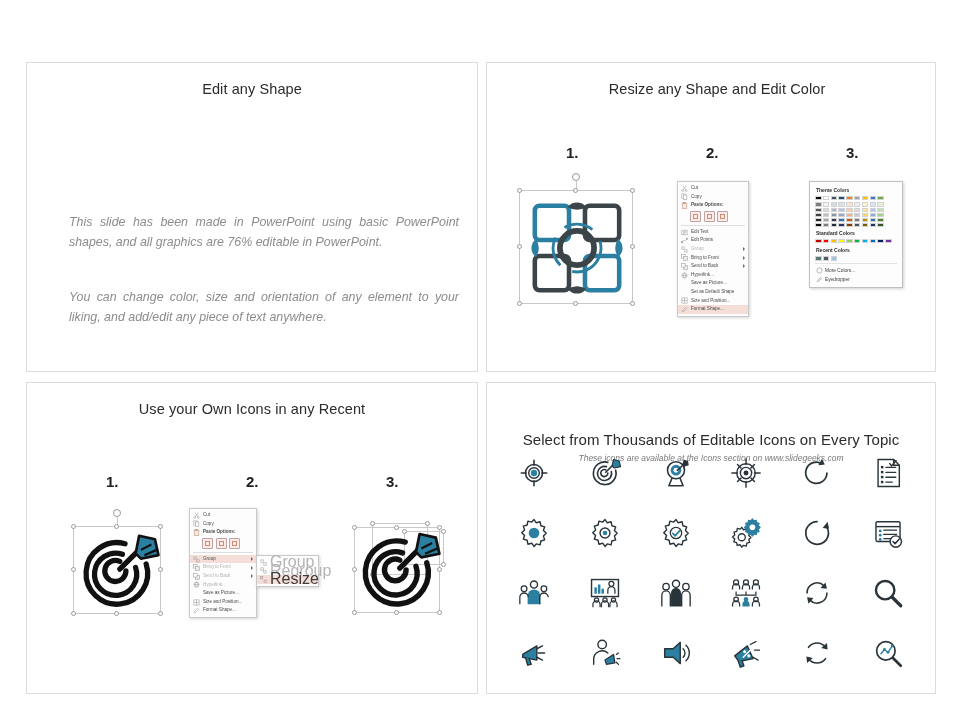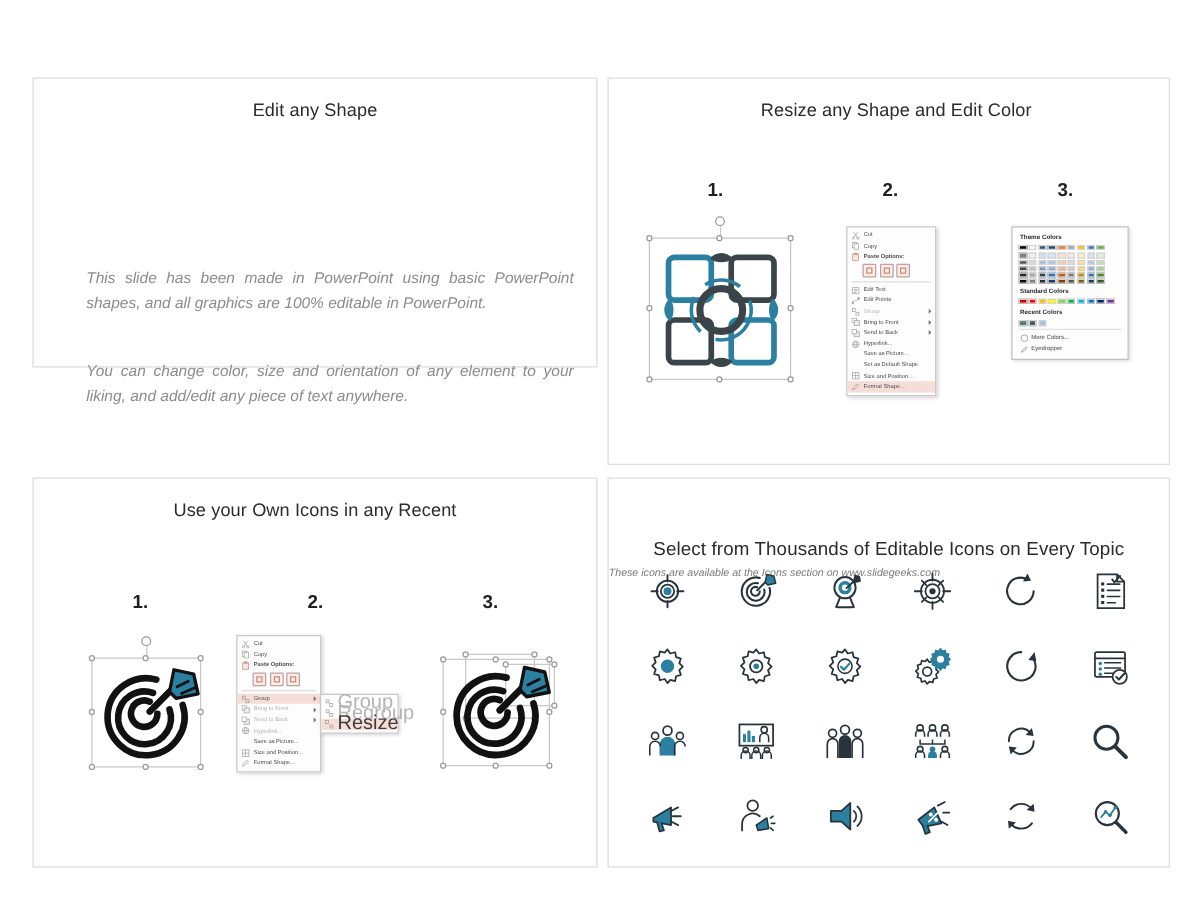--- a/index.html
+++ b/index.html
@@ -11,32 +11,32 @@
   .slide{position:relative;width:960px;height:720px;}
 
   .slide-title{
     position:absolute;left:0;top:14px;width:960px;text-align:center;
     font-size:26px;font-weight:400;color:#1f1f1f;letter-spacing:.2px;
   }
 
   .panel{
     position:absolute;border:1px solid #dcdcdc;background:#fff;box-sizing:border-box;
   }
-  #panel-tl{left:26px;top:62px;width:452px;height:232px;}
+  #panel-tl{left:26px;top:62px;width:452px;height:310px;}
   #panel-tr{left:486px;top:62px;width:450px;height:310px;padding-left:12px;}
   #panel-bl{left:26px;top:382px;width:452px;height:312px;}
   #panel-br{left:486px;top:382px;width:450px;height:312px;}
 
   .panel-title{
     text-align:center;font-size:14.5px;color:#2b2b2b;font-weight:400;
     margin-top:18px;letter-spacing:.1px;
   }
   .panel-title.big{font-size:15px;margin-top:48px;}
   .panel-sub{
-    font-size:8.5px;color:#7a7a7a;font-style:italic;margin-top:5px;
+    text-align:center;font-size:8.5px;color:#7a7a7a;font-style:italic;margin-top:5px;
   }
 
   .body-text{
     position:absolute;left:42px;right:18px;
     font-size:12.4px;line-height:1.6;color:#8c8c8c;font-style:italic;
     text-align:justify;
   }
   #tl-para1{top:150px;}
   #tl-para2{top:225px;}
 
@@ -125,21 +125,21 @@
   .icon-cell svg{display:block;}
 </style>
 </head>
 <body>
 
 <div class="slide">
 
 
   <div class="panel" id="panel-tl">
     <div class="panel-title">Edit any Shape</div>
-    <div class="body-text" id="tl-para1">This slide has been made in PowerPoint using basic PowerPoint shapes, and all graphics are 100% editable in PowerPoint.</div>
+    <div class="body-text" id="tl-para1">This slide has been made in PowerPoint using basic PowerPoint shapes, and all graphics are 76% editable in PowerPoint.</div>
     <div class="body-text" id="tl-para2">You can change color, size and orientation of any element to your liking, and add/edit any piece of text anywhere.</div>
   </div>
 
   <div class="panel" id="panel-tr">
     <div class="panel-title">Resize any Shape and Edit Color</div>
 
     <div class="step-num" style="left:79px;top:81px">1.</div>
     <div class="step-num" style="left:219px;top:81px">2.</div>
     <div class="step-num" style="left:359px;top:81px">3.</div>
 

